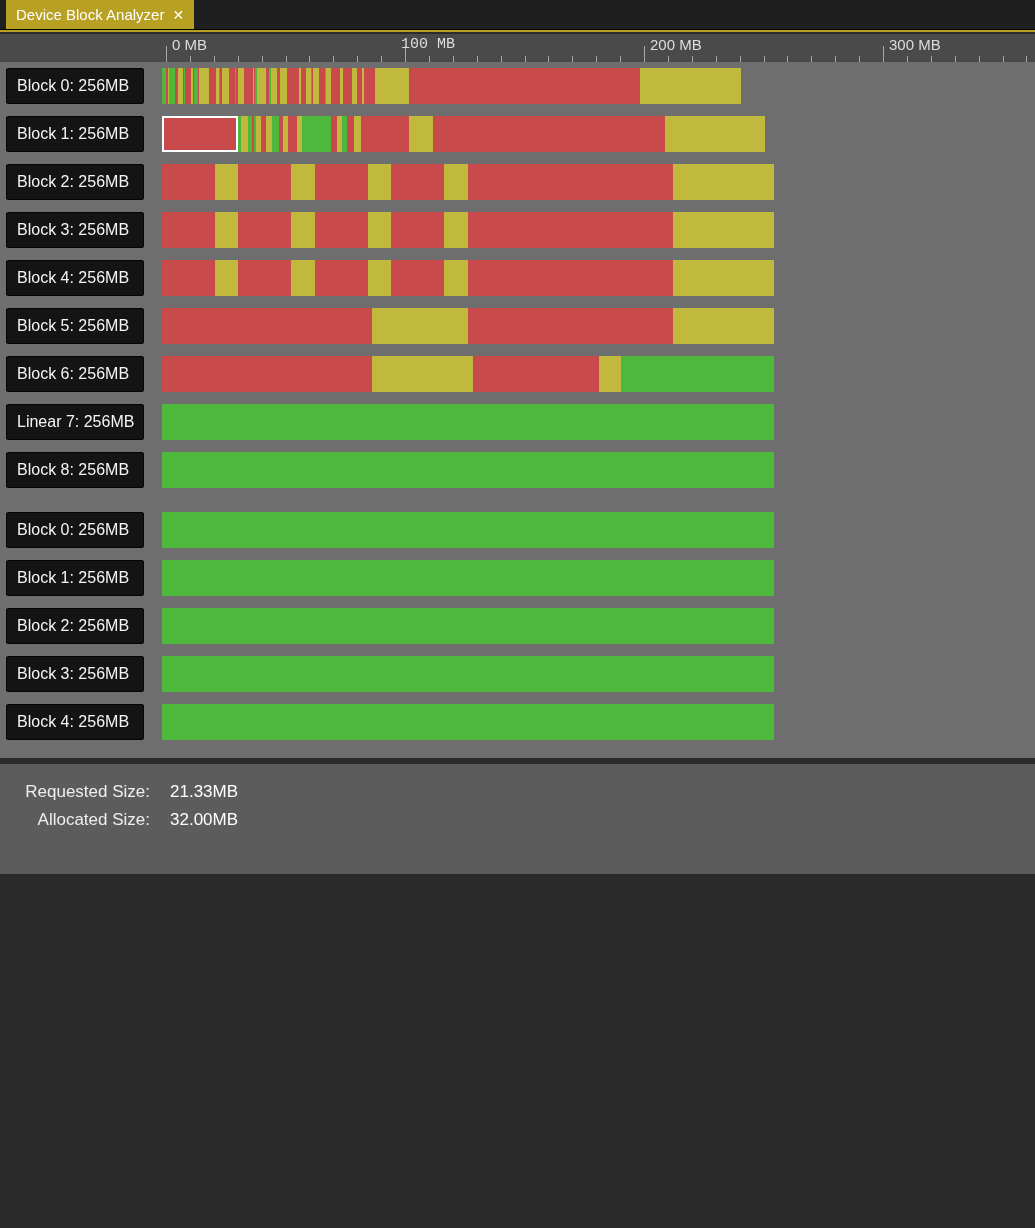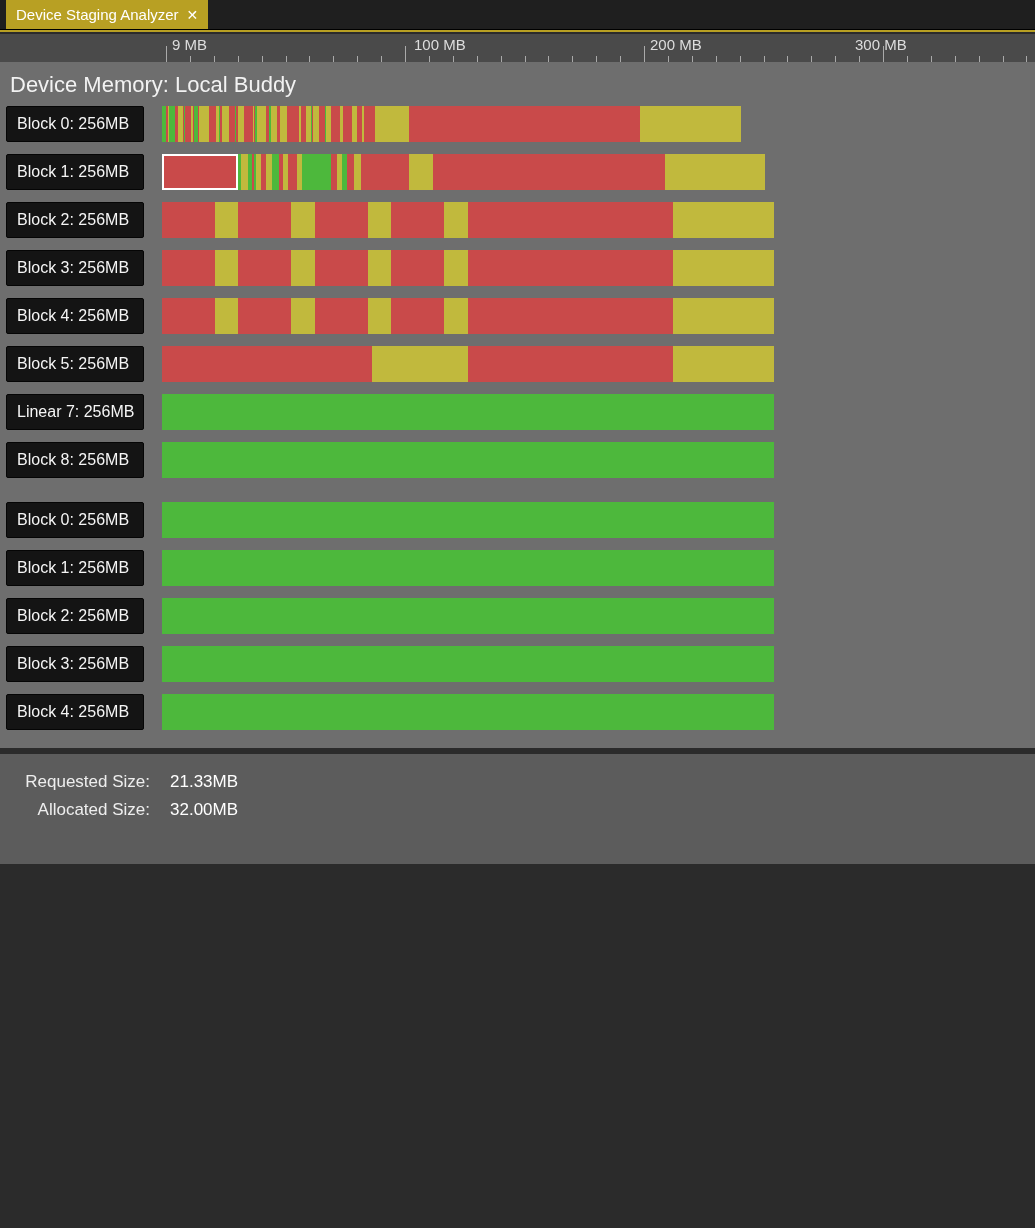--- a/index.html
+++ b/index.html
@@ -147,41 +147,41 @@
     text-align: right;
     color: #eee;
   }
   .detail-row .v { color: #fff; }
 </style>
 </head>
 <body>
 
 <div class="tab-bar">
   <div class="tab">
-    <span>Device Staging Analyzer</span>
+    <span>Device Block Analyzer</span>
     <span class="close">✕</span>
   </div>
 </div>
 <div class="underline"></div>
 
 <div class="ruler-wrap">
   <div class="ruler" id="ruler">
       <div class="tick major" style="left: 0px;"></div>
-      <div class="lbl" style="left: 6px;">9 MB</div>
+      <div class="lbl" style="left: 6px;">0 MB</div>
       <div class="tick minor" style="left: 23.9px;"></div>
       <div class="tick minor" style="left: 47.8px;"></div>
       <div class="tick minor" style="left: 71.7px;"></div>
       <div class="tick minor" style="left: 95.6px;"></div>
       <div class="tick minor" style="left: 119.5px;"></div>
       <div class="tick minor" style="left: 143.4px;"></div>
       <div class="tick minor" style="left: 167.3px;"></div>
       <div class="tick minor" style="left: 191.2px;"></div>
       <div class="tick minor" style="left: 215.1px;"></div>
       <div class="tick major" style="left: 239px;"></div>
-      <div class="lbl" style="left: 248px;">100 MB</div>
+      <div class="lbl" style="left: 235px; font-family: Liberation Mono, monospace;">100 MB</div>
       <div class="tick minor" style="left: 262.9px;"></div>
       <div class="tick minor" style="left: 286.8px;"></div>
       <div class="tick minor" style="left: 310.7px;"></div>
       <div class="tick minor" style="left: 334.6px;"></div>
       <div class="tick minor" style="left: 358.5px;"></div>
       <div class="tick minor" style="left: 382.4px;"></div>
       <div class="tick minor" style="left: 406.3px;"></div>
       <div class="tick minor" style="left: 430.2px;"></div>
       <div class="tick minor" style="left: 454.1px;"></div>
       <div class="tick major" style="left: 478px;"></div>
@@ -189,33 +189,32 @@
       <div class="tick minor" style="left: 501.9px;"></div>
       <div class="tick minor" style="left: 525.8px;"></div>
       <div class="tick minor" style="left: 549.7px;"></div>
       <div class="tick minor" style="left: 573.6px;"></div>
       <div class="tick minor" style="left: 597.5px;"></div>
       <div class="tick minor" style="left: 621.4px;"></div>
       <div class="tick minor" style="left: 645.3px;"></div>
       <div class="tick minor" style="left: 669.2px;"></div>
       <div class="tick minor" style="left: 693.1px;"></div>
       <div class="tick major" style="left: 717px;"></div>
-      <div class="lbl" style="left: 689px;">300 MB</div>
+      <div class="lbl" style="left: 723px;">300 MB</div>
       <div class="tick minor" style="left: 740.9px;"></div>
       <div class="tick minor" style="left: 764.8px;"></div>
       <div class="tick minor" style="left: 788.7px;"></div>
       <div class="tick minor" style="left: 812.6px;"></div>
       <div class="tick minor" style="left: 836.5px;"></div>
       <div class="tick minor" style="left: 860.4px;"></div>
     </div>
 </div>
 
 <div id="sections">
     <div class="section">
-      <div class="section-header">Device Memory: Local Buddy</div>
       <div class="block-row">
         <div class="block-label">Block 0: 256MB</div>
         <div class="bar" style="width: 611.84px;">
           <div class="seg g" style="width: 3.585px;"></div>
           <div class="seg r" style="width: 2.39px;"></div>
           <div class="seg y" style="width: 1.434px;"></div>
           <div class="seg g" style="width: 5.975px;"></div>
           <div class="seg r" style="width: 2.868px;"></div>
           <div class="seg y" style="width: 4.302px;"></div>
           <div class="seg r" style="width: 1.434px;"></div>
@@ -344,20 +343,30 @@
       <div class="block-row">
         <div class="block-label">Block 5: 256MB</div>
         <div class="bar" style="width: 611.84px;">
           <div class="seg r" style="width: 210.32px;"></div>
           <div class="seg y" style="width: 95.6px;"></div>
           <div class="seg r" style="width: 205.54px;"></div>
           <div class="seg y" style="width: 100.38px;"></div>
         </div>
       </div>
       <div class="block-row">
+        <div class="block-label">Block 6: 256MB</div>
+        <div class="bar" style="width: 611.84px;">
+          <div class="seg r" style="width: 210.32px;"></div>
+          <div class="seg y" style="width: 100.38px;"></div>
+          <div class="seg r" style="width: 126.67px;"></div>
+          <div class="seg y" style="width: 21.51px;"></div>
+          <div class="seg g" style="width: 152.96px;"></div>
+        </div>
+      </div>
+      <div class="block-row">
         <div class="block-label">Linear 7: 256MB</div>
         <div class="bar" style="width: 611.84px;">
           <div class="seg g" style="width: 611.84px;"></div>
         </div>
       </div>
       <div class="block-row">
         <div class="block-label">Block 8: 256MB</div>
         <div class="bar" style="width: 611.84px;">
           <div class="seg g" style="width: 611.84px;"></div>
         </div>

